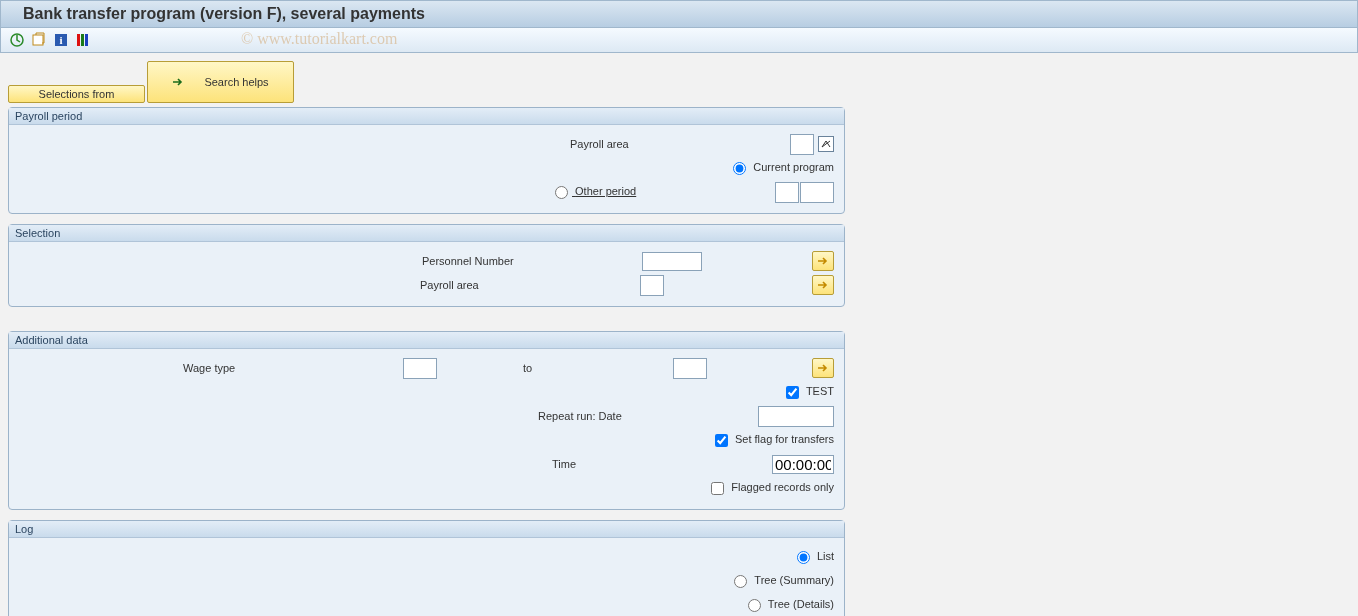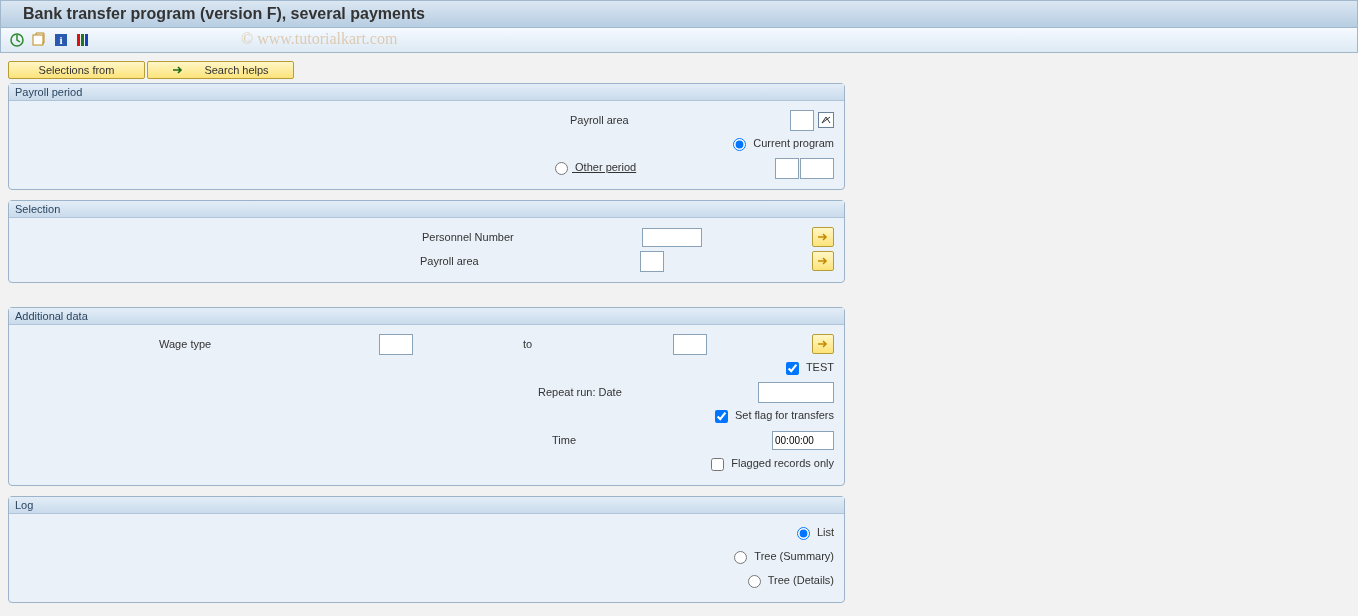--- a/index.html
+++ b/index.html
@@ -58,21 +58,21 @@
     border: 1px solid #b79d37;
     border-radius: 2px;
     padding: 2px 0;
     text-align: center;
     cursor: pointer;
     display: flex;
     align-items: center;
     justify-content: center;
     gap: 8px;
   }
-  .sap-button.sel { width: 135px; }
+  .sap-button.sel { width: 135px; margin-top: 24px; }
   .sap-button.help { width: 145px; gap: 20px; }
   .sap-button .arrow-icon {
     width: 12px; height:12px; display:inline-block;
   }
   .group {
     border: 1px solid #9cb3c9;
     border-radius: 4px;
     margin-bottom: 10px;
     background: #eaf1f8;
     width: 835px;
@@ -96,21 +96,21 @@
   .lbl {
     width: 220px;
     padding-left: 2px;
   }
   .lbl.indent { padding-left: 60px; }
   input[type=text].field-s {
     width: 54px;
     height: 17px;
     border: 1px solid #8aa2b8;
     background: #fff;
-    font-size: 10px;
+    font-size: 15px;
     padding: 0 2px;
   }
   input[type=text].field-xs {
     width: 18px;
     height: 17px;
     border: 1px solid #8aa2b8;
     background: #fff;
     font-size: 11px;
   }
   input[type=text].field-m {
@@ -249,21 +249,21 @@
   </div>
 
   <div style="height:14px;"></div>
 
   <div class="group">
     <div class="group-title">Additional data</div>
     <div class="group-body">
       <div class="row">
         <span class="lbl">Wage type</span>
         <input type="text" class="field-xs" style="width: 28px;">
-        <span class="to-lbl" style="width:150px; padding-left:110px;">to</span>
+        <span class="to-lbl" style="width:150px; padding-left:86px;">to</span>
         <input type="text" class="field-xs" style="width: 28px;">
         <span style="width:105px;"></span>
         <span class="multi-btn">
           <svg width="12" height="12" viewBox="0 0 12 12">
               <path d="M1 6 H9 M6 3 L9 6 L6 9" stroke="#c48a00" stroke-width="1.6" fill="none"></path>
             </svg>
         </span>
       </div>
       <div class="row">
         <label>

